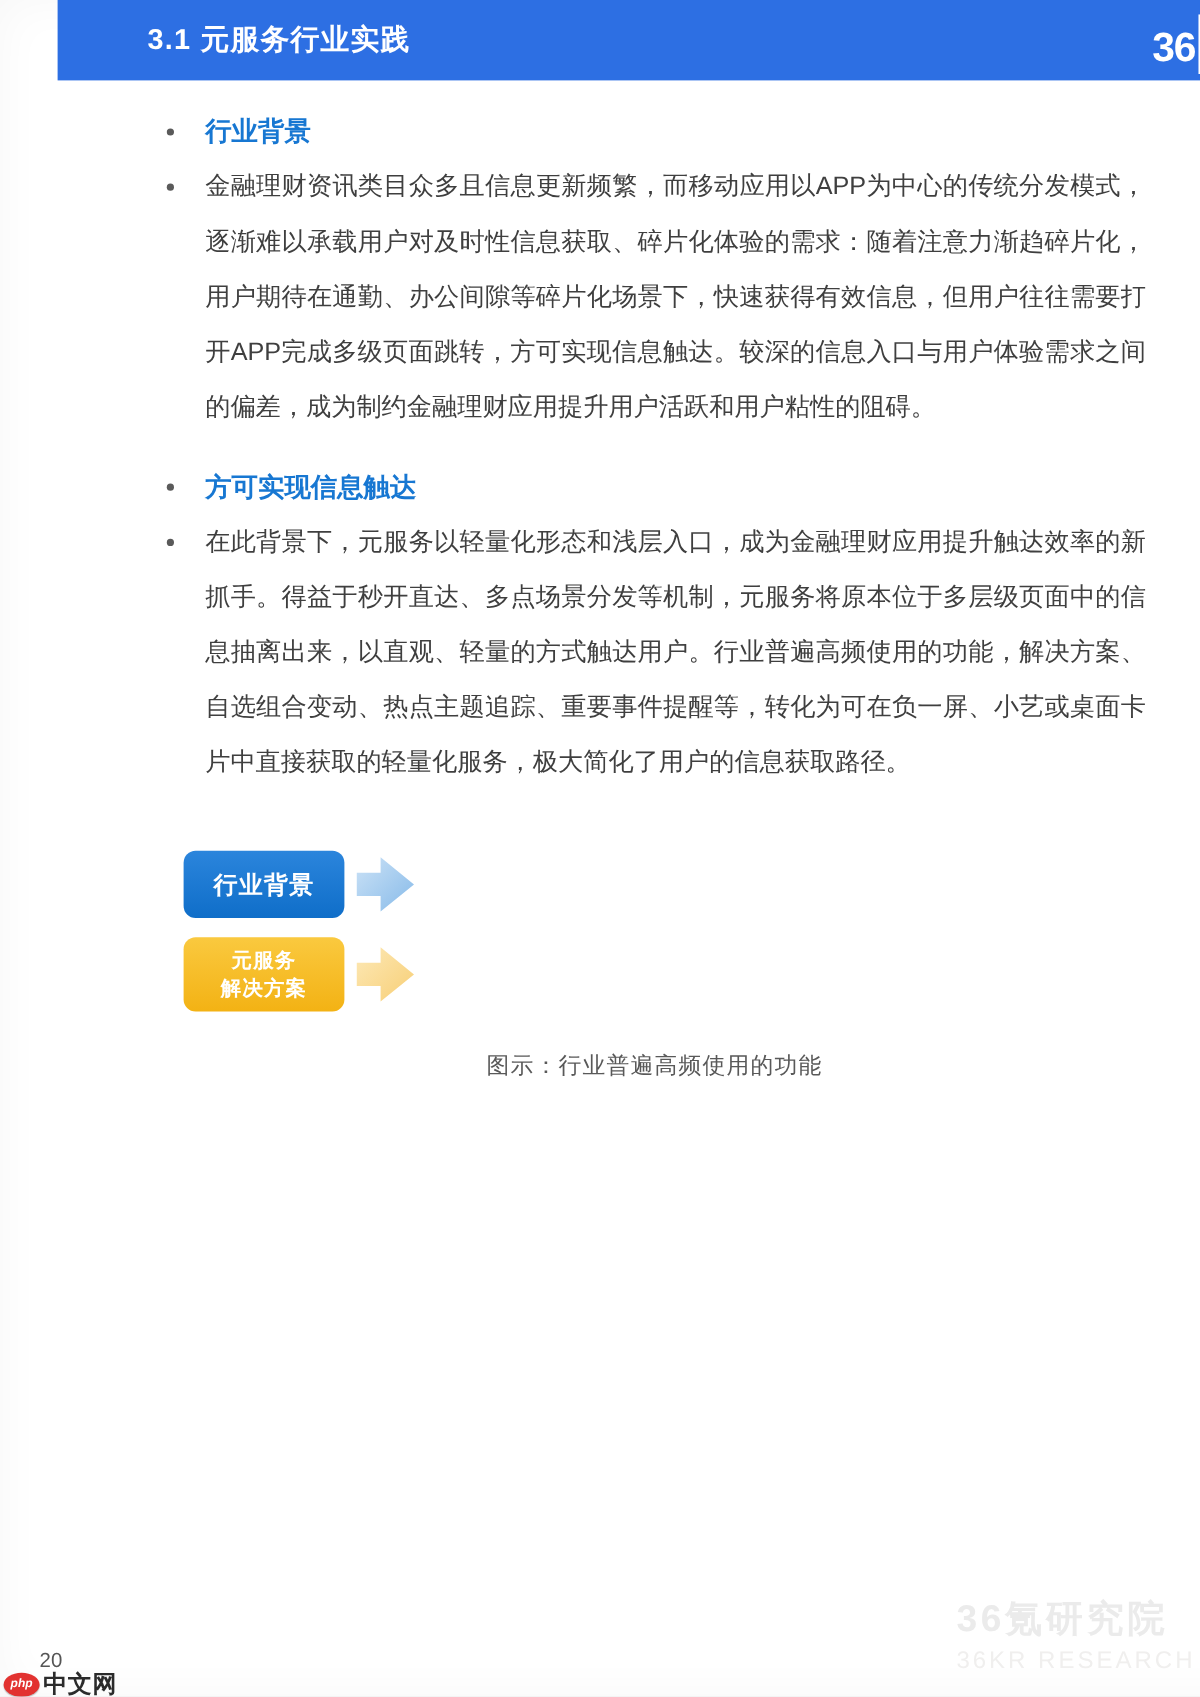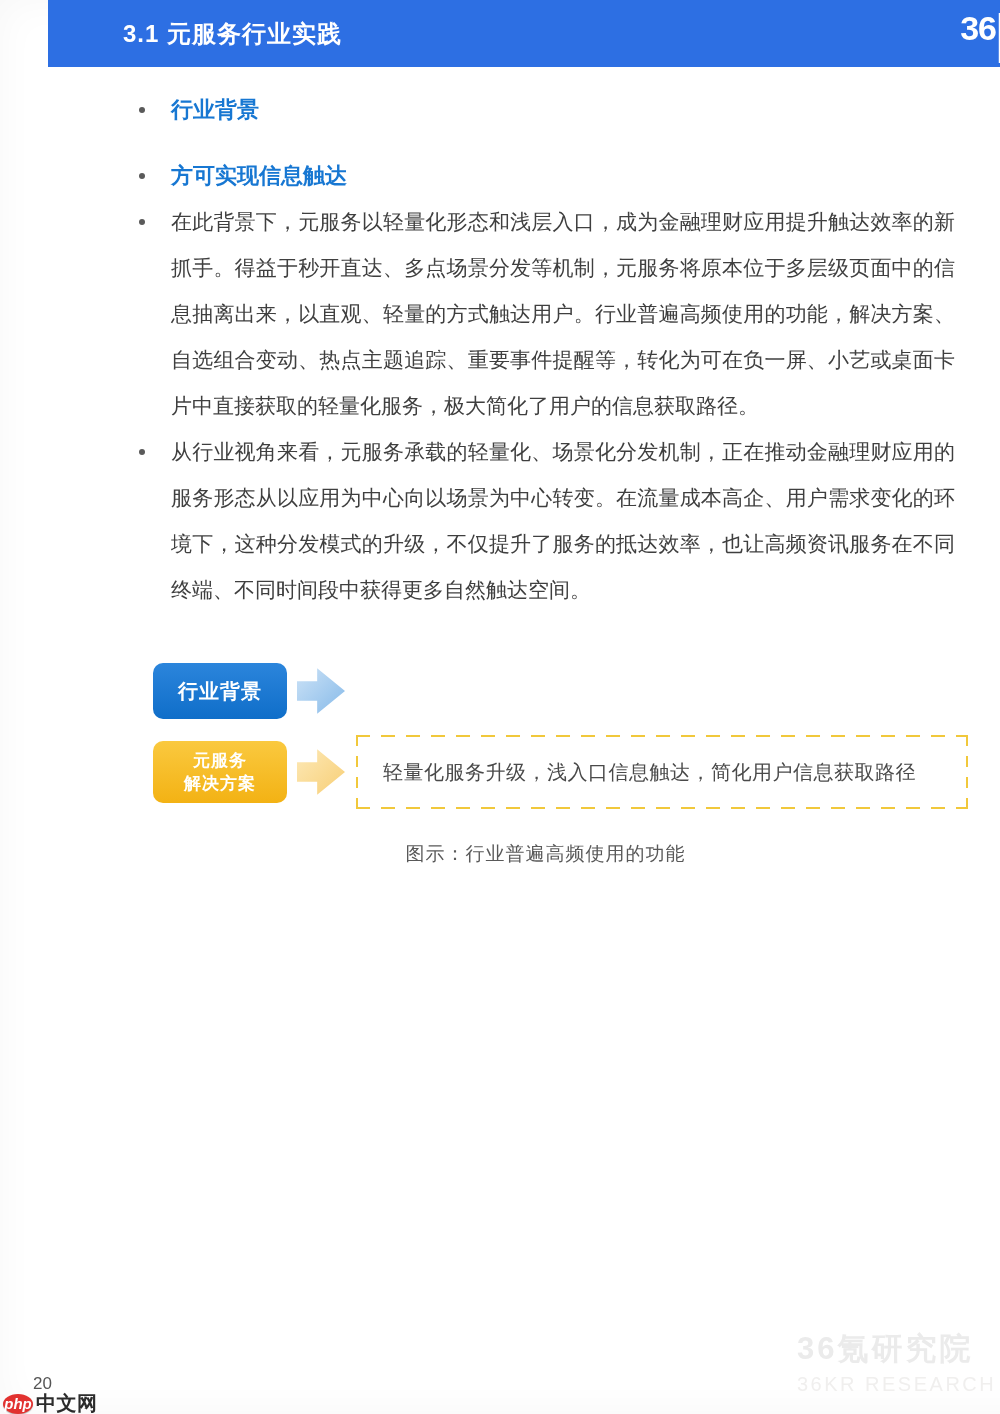--- a/index.html
+++ b/index.html
@@ -24,21 +24,21 @@
     position:absolute;left:75px;top:0;
     line-height:67px;
     color:#ffffff;font-size:24px;font-weight:bold;
     letter-spacing:1px;
   }
   .logo{
     position:absolute;right:-16px;top:5px;
     display:flex;align-items:flex-start;
     color:#ffffff;
   }
-  .logo-36{font-size:34px;font-weight:bold;line-height:1;margin-top:6px;letter-spacing:-1px;}
+  .logo-36{font-size:34px;font-weight:bold;line-height:1;margin-top:18px;letter-spacing:-1px;}
   .logo-kr{font-size:72px;font-weight:bold;line-height:0.92;letter-spacing:-5px;margin-left:-2px;}
   
   .content{padding:0 93px 0 88px;}
   .doc-title{
     margin:72px 0 0 0;
     color:var(--title-blue,#1777d2);
     font-size:37px;font-weight:bold;
     line-height:1.74;
     letter-spacing:1.5px;
   }
@@ -122,21 +122,21 @@
     font-size:17px;color:#555555;
   }
   .brand{
     position:absolute;left:3px;top:1390px;
     display:flex;align-items:center;
   }
   .brand-badge{
     width:30px;height:20px;
     background:#e23230;
     border-radius:50%;
-    color:#ffffff;font-size:15px;font-weight:bold;font-style:italic;
+    color:#ffffff;font-size:10px;font-weight:bold;font-style:italic;
     display:flex;align-items:center;justify-content:center;
     box-shadow:0 1px 1px rgba(0,0,0,0.25);
   }
   .brand-name{
     margin-left:3px;
     font-size:20px;font-weight:bold;color:#2b2b2b;
     letter-spacing:0.5px;
   }
 </style>
 </head>
@@ -150,41 +150,38 @@
       <span class="logo-36">36</span>
       <span class="logo-kr">Kr</span>
     </div>
   </div>
 
   <div class="content">
 
 
     <div class="doc-list">
       <div class="item item-heading">行业背景</div>
+      <div class="item item-para">金融理财资讯类目众多且信息更新频繁，而移动应用以APP为中心的传统分发模式，逐渐难以承载用户对及时性信息获取、碎片化体验的需求：随着注意力渐趋碎片化，用户期待在通勤、办公间隙等碎片化场景下，快速获得有效信息，但用户往往需要打开APP完成多级页面跳转，方可实现信息触达。较深的信息入口与用户体验需求之间的偏差，成为制约金融理财应用提升用户活跃和用户粘性的阻碍。</div>
       <div class="item item-heading">方可实现信息触达</div>
       <div class="item item-para">在此背景下，元服务以轻量化形态和浅层入口，成为金融理财应用提升触达效率的新抓手。得益于秒开直达、多点场景分发等机制，元服务将原本位于多层级页面中的信息抽离出来，以直观、轻量的方式触达用户。行业普遍高频使用的功能，解决方案、自选组合变动、热点主题追踪、重要事件提醒等，转化为可在负一屏、小艺或桌面卡片中直接获取的轻量化服务，极大简化了用户的信息获取路径。</div>
-      <div class="item item-para">从行业视角来看，元服务承载的轻量化、场景化分发机制，正在推动金融理财应用的服务形态从以应用为中心向以场景为中心转变。在流量成本高企、用户需求变化的环境下，这种分发模式的升级，不仅提升了服务的抵达效率，也让高频资讯服务在不同终端、不同时间段中获得更多自然触达空间。</div>
     </div>
 
     <div class="diagram">
       <div class="flow-row">
         <div class="flow-label blue">
           <span>行业背景</span>
         </div>
         <div class="flow-arrow blue"></div>
       </div>
       <div class="flow-row">
         <div class="flow-label yellow">
           <span>元服务</span>
           <span>解决方案</span>
         </div>
         <div class="flow-arrow yellow"></div>
-        <div class="flow-desc yellow">
-          <span>轻量化服务升级，浅入口信息触达，简化用户信息获取路径</span>
-        </div>
       </div>
     </div>
 
     <div class="caption">图示：行业普遍高频使用的功能</div>
 
   </div>
 
   <div class="watermark">
     <div class="wm1">36氪研究院</div>
     <div class="wm2">36KR RESEARCH</div>

